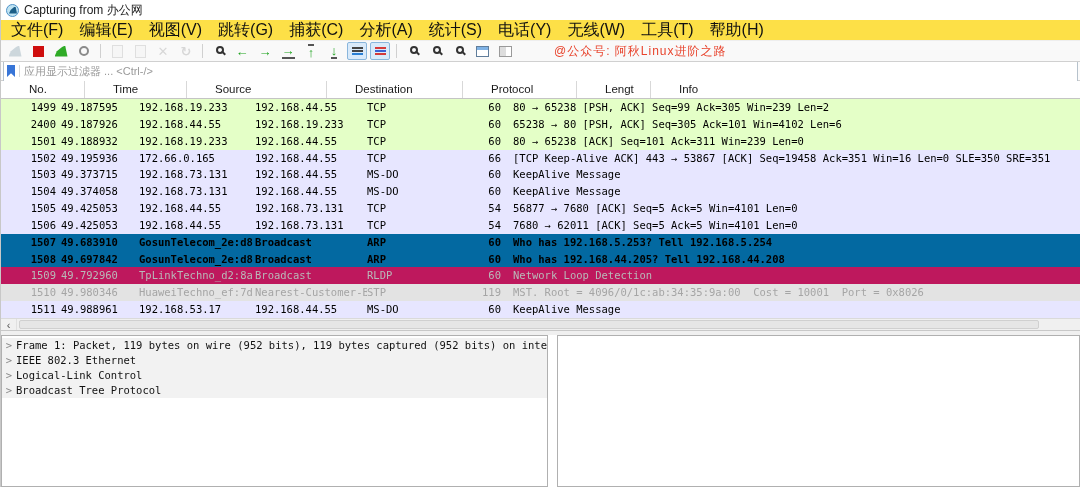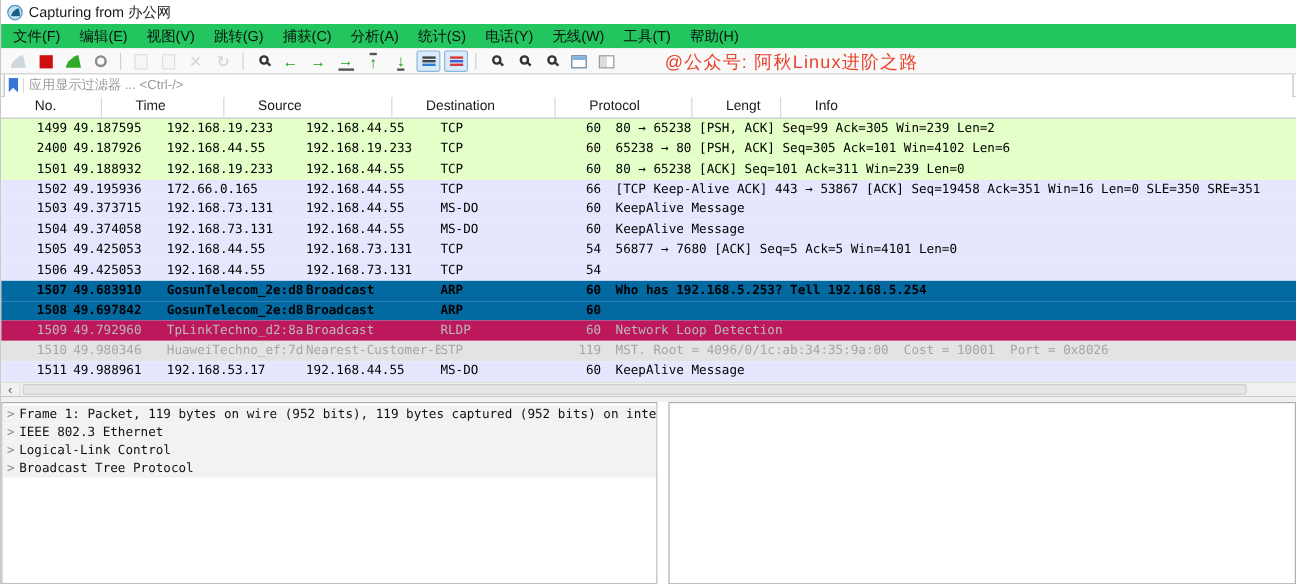--- a/index.html
+++ b/index.html
@@ -6,21 +6,21 @@
   html,body{width:1080px;height:487px;overflow:hidden;background:#fff;
     font-family:"Liberation Sans","DejaVu Sans",sans-serif;}
   .win{width:1080px;height:487px;display:flex;flex-direction:column;border-left:1px solid #c8c8c8;}
 
   
   .titlebar{height:20px;display:flex;align-items:center;padding-left:5px;background:#fff;font-size:12px;color:#1a1a1a;gap:5px;flex:none;}
   .app-icon{width:13px;height:13px;border-radius:50%;background:#bfe3f2;border:1px solid #4f93c9;position:relative;display:inline-block;}
   .app-icon::after{content:"";position:absolute;left:2px;bottom:2px;width:8px;height:7px;background:#1b5e88;clip-path:polygon(0 100%,20% 50%,60% 10%,82% 0,100% 100%);}
 
   
-  .menubar{height:20px;display:flex;align-items:center;background:#22c55e;font-size:12px;color:#111;flex:none;padding-left:2px;}
+  .menubar{height:20px;display:flex;align-items:center;background:#fde047;font-size:16px;color:#111;flex:none;padding-left:2px;}
   .menu-item{padding:2px 8px;cursor:default;}
 
   
   .toolbar{height:22px;background:#f9f9f9;border-top:1px solid #eee;border-bottom:1px solid #d0d0d0;display:flex;align-items:center;padding-left:4px;gap:3px;flex:none;position:relative;}
   .tbtn{width:20px;height:18px;display:inline-flex;align-items:center;justify-content:center;border:1px solid transparent;border-radius:2px;flex:none;}
   .tbtn.pressed{background:#d9eafa;border-color:#8ab6dc;}
   .tbtn.disabled{opacity:.35;}
   .tsep{width:1px;height:14px;background:#d0d0d0;margin:0 3px;flex:none;}
   .fin{display:inline-block;width:13px;height:11px;clip-path:polygon(0 100%,18% 52%,58% 14%,82% 0,100% 100%);}
   .fin.gray{background:#7d99a8;}
@@ -32,21 +32,21 @@
   .doc{width:11px;height:13px;border:1px solid #b0b0b0;background:#f2f2f2;display:inline-block;}
   .mag{position:relative;width:8px;height:8px;border:2px solid #333;border-radius:50%;display:inline-block;margin:-2px -2px 0 0;}
   .mag::after{content:"";position:absolute;width:5px;height:2px;background:#333;transform:rotate(45deg);right:-4px;bottom:-2px;}
   .bars3{display:inline-flex;flex-direction:column;gap:1px;}
   .bars3 i{width:11px;height:2px;display:block;}
   .tbl-icon{width:13px;height:11px;border:1px solid #607d9b;background:#fff;display:inline-block;position:relative;}
   .tbl-icon::before{content:"";position:absolute;top:0;left:0;right:0;height:3px;background:#7fb2e5;}
   .grid-icon{width:13px;height:11px;border:1px solid #9a9a9a;background:linear-gradient(90deg,#ddd 50%,#fff 50%);display:inline-block;}
   .underlined{border-bottom:2px solid #555;padding-bottom:0px;}
   .overlined{border-top:2px solid #555;}
-  .watermark{position:absolute;left:553px;top:2px;font-size:15px;color:#e8432c;letter-spacing:1px;white-space:nowrap;}
+  .watermark{position:absolute;left:553px;top:2px;font-size:12px;color:#e8432c;letter-spacing:1px;white-space:nowrap;}
 
   
   .filterbar{height:19px;flex:none;background:#fbfbfb;border-bottom:1px solid #d0d0d0;display:flex;align-items:center;padding:1px 2px;}
   .filterfield{flex:1;height:28px;background:#fff;border:1px solid #b6c2cc;border-radius:2px;display:flex;align-items:center;gap:4px;padding-left:3px;}
   .bookmark{width:8px;height:12px;background:#3875d7;clip-path:polygon(0 0,100% 0,100% 100%,50% 68%,0 100%);flex:none;}
   .bm-sep{width:1px;height:12px;background:#d8d8d8;flex:none;}
   .filterfield input{flex:1;border:none;outline:none;font-size:11px;color:#333;background:transparent;height:14px;font-family:inherit;}
   .filterfield input::placeholder{color:#9a9a9a;}
 
   
@@ -284,39 +284,41 @@
         <span class="c7">56877 → 7680 [ACK] Seq=5 Ack=5 Win=4101 Len=0</span>
       </div>
 
       <div class="prow lav">
         <span class="c1">1506</span>
         <span class="c2">49.425053</span>
         <span class="c3">192.168.44.55</span>
         <span class="c4">192.168.73.131</span>
         <span class="c5">TCP</span>
         <span class="c6">54</span>
+        <span class="c7">7680 → 62011 [ACK] Seq=5 Ack=5 Win=4101 Len=0</span>
       </div>
 
       <div class="prow tan">
         <span class="c1">1507</span>
         <span class="c2">49.683910</span>
         <span class="c3">GosunTelecom_2e:d8:…</span>
         <span class="c4">Broadcast</span>
         <span class="c5">ARP</span>
         <span class="c6">60</span>
         <span class="c7">Who has 192.168.5.253? Tell 192.168.5.254</span>
       </div>
 
       <div class="prow tan">
         <span class="c1">1508</span>
         <span class="c2">49.697842</span>
         <span class="c3">GosunTelecom_2e:d8:…</span>
         <span class="c4">Broadcast</span>
         <span class="c5">ARP</span>
         <span class="c6">60</span>
+        <span class="c7">Who has 192.168.44.205? Tell 192.168.44.208</span>
       </div>
 
       <div class="prow mute">
         <span class="c1">1509</span>
         <span class="c2">49.792960</span>
         <span class="c3">TpLinkTechno_d2:8a:…</span>
         <span class="c4">Broadcast</span>
         <span class="c5">RLDP</span>
         <span class="c6">60</span>
         <span class="c7">Network Loop Detection</span>

